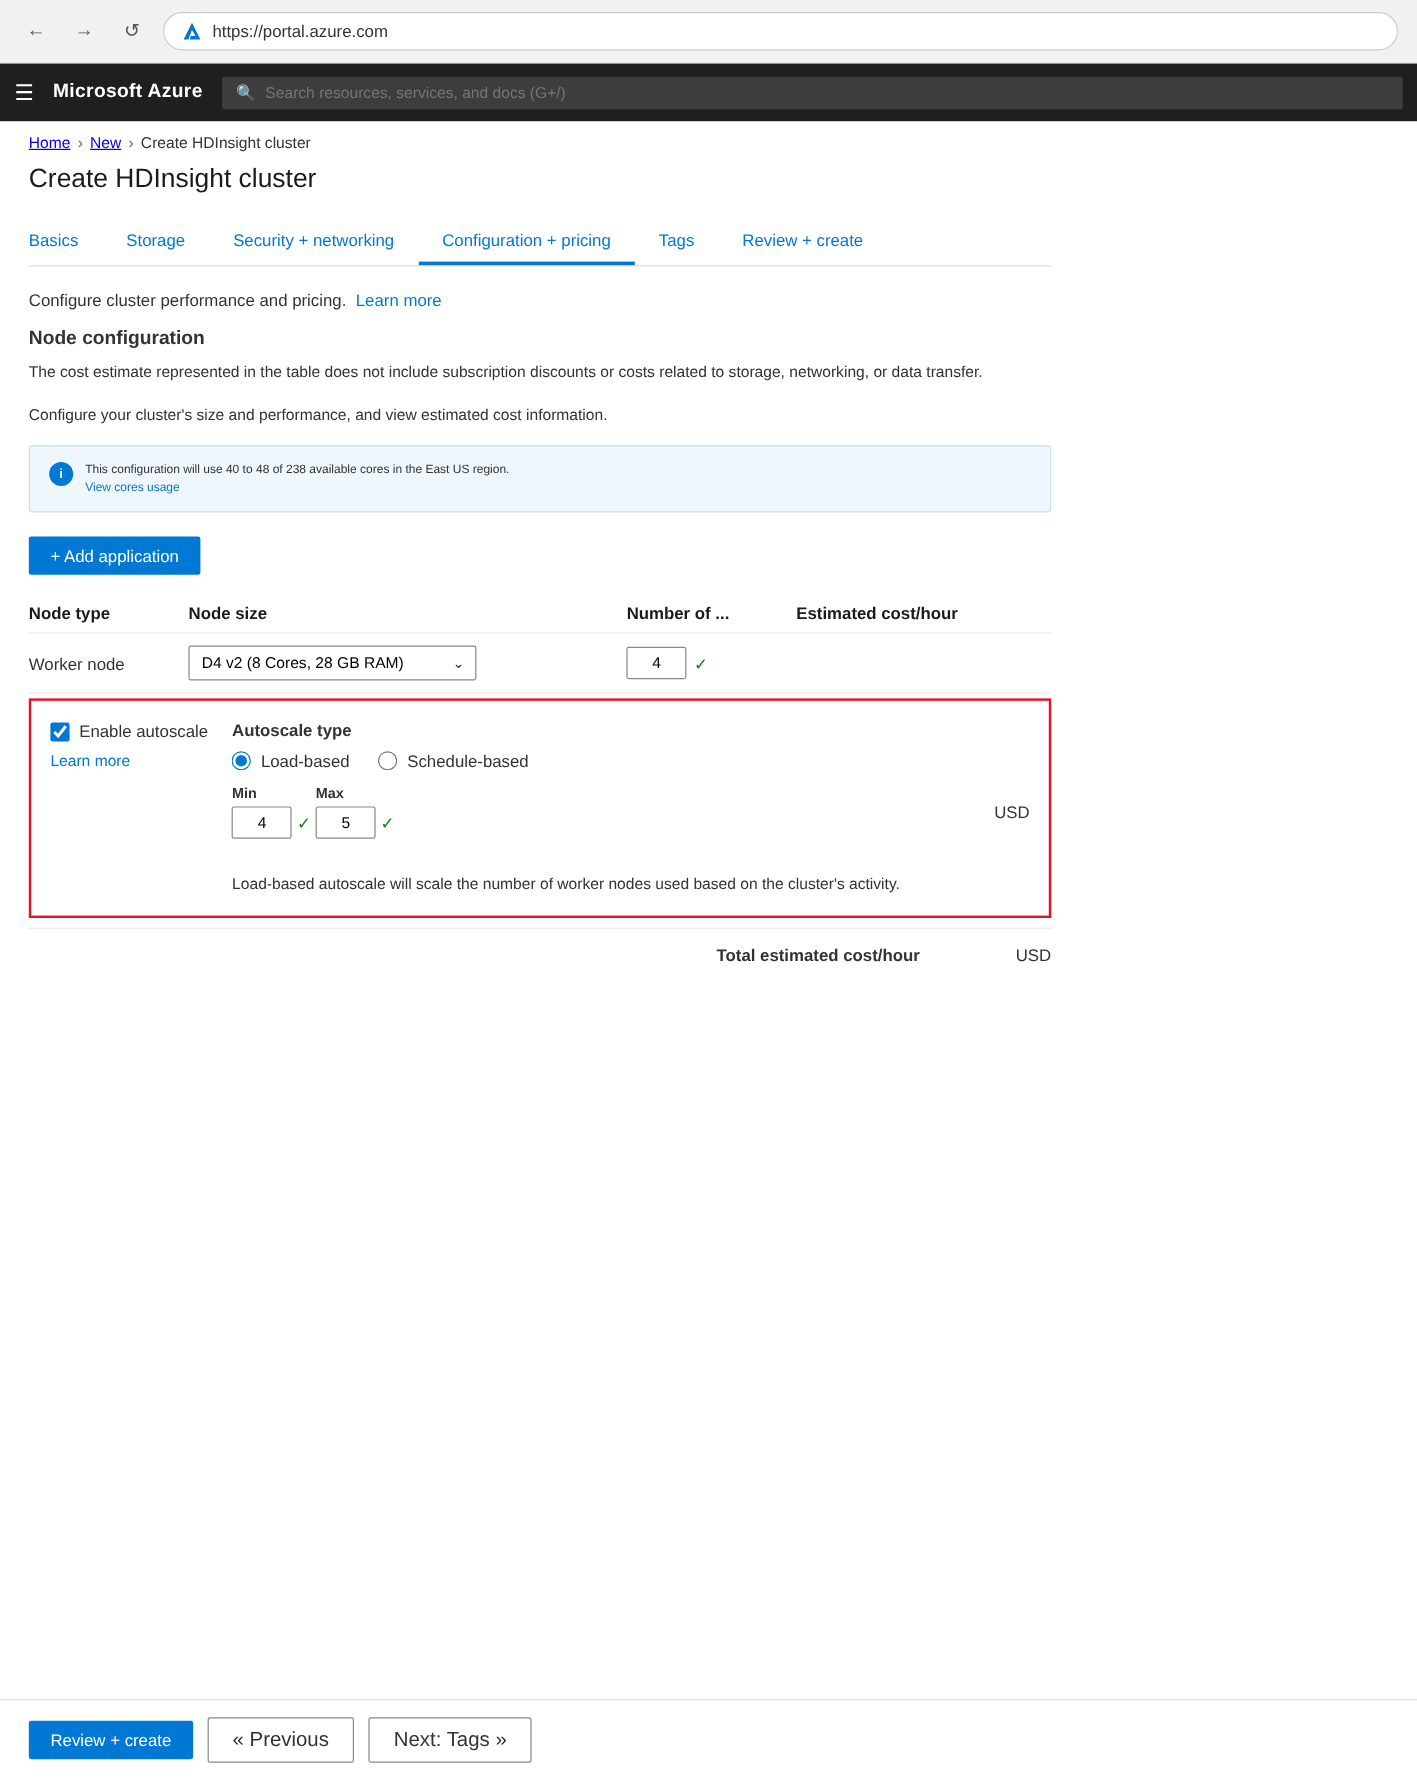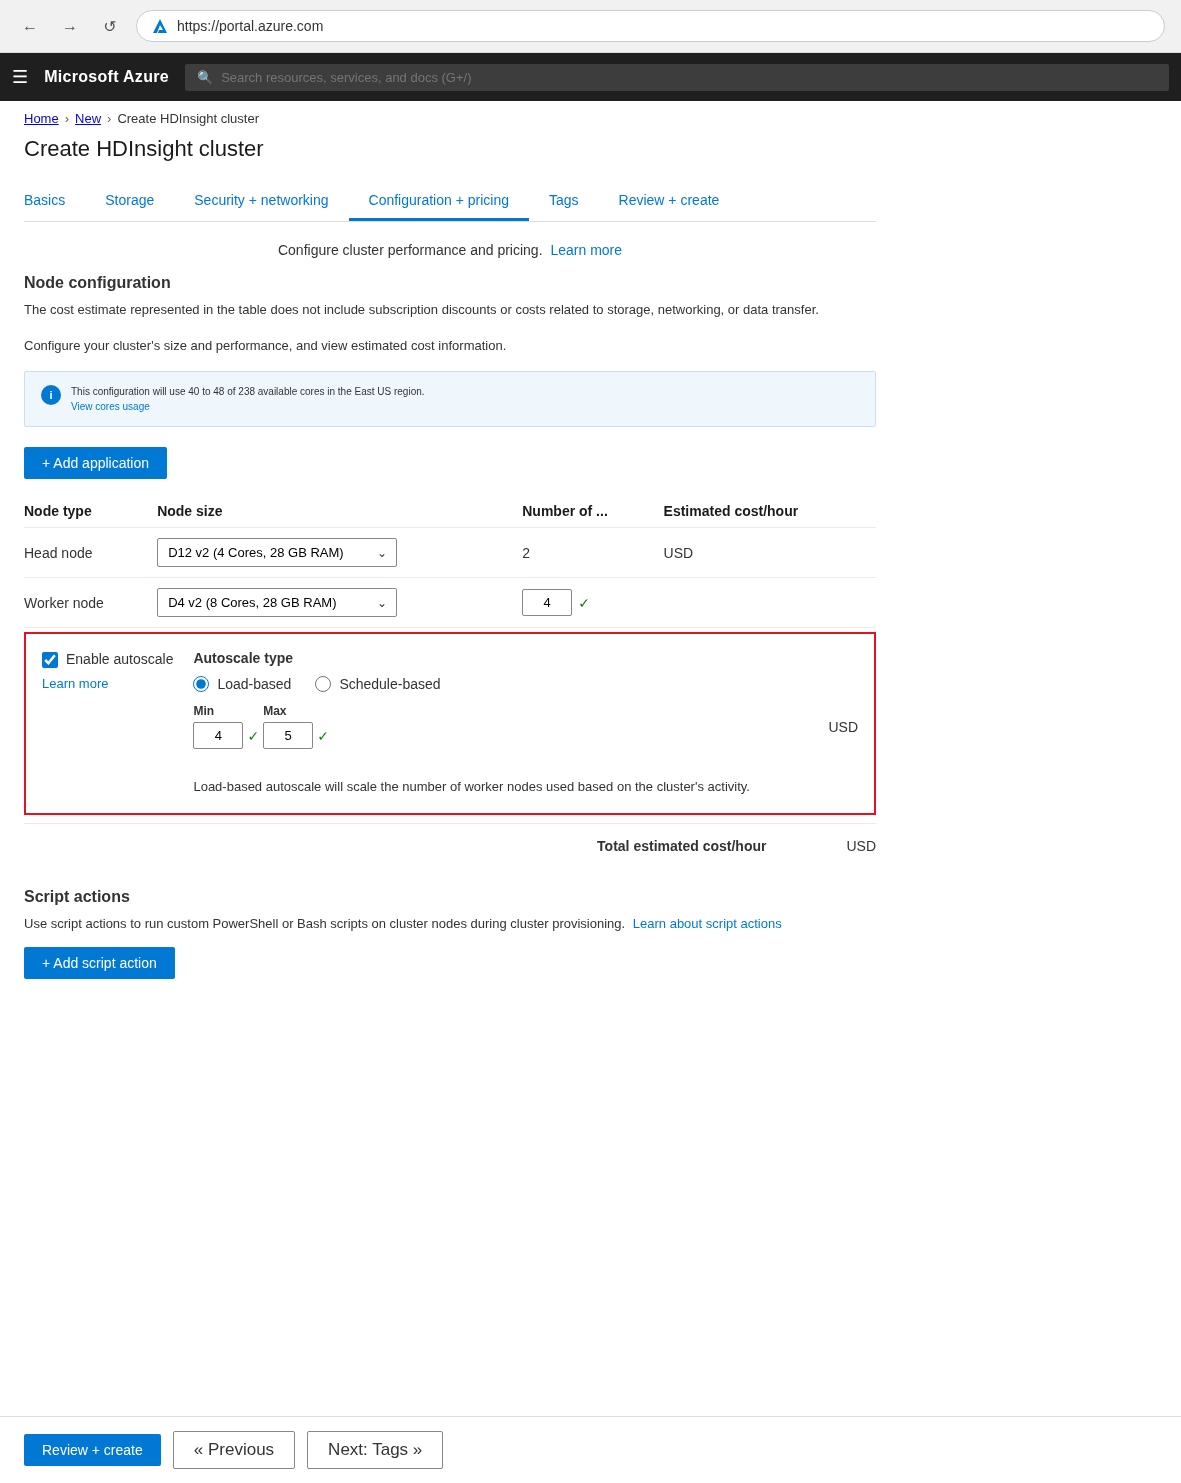--- a/index.html
+++ b/index.html
@@ -112,21 +112,20 @@
       color: #0078d4;
       font-weight: 500;
     }
     .tab:first-child { padding-left: 0; }
 
     
     .section-description {
       font-size: 14px;
       color: #333;
       margin-bottom: 16px;
-      text-align: center;
     }
     .section-description a { color: #0078d4; text-decoration: none; }
 
     .section-heading {
       font-size: 16px;
       font-weight: 600;
       margin-bottom: 8px;
     }
 
     .section-note {
@@ -425,36 +424,20 @@
     <thead>
       <tr>
         <th>Node type</th>
         <th>Node size</th>
         <th>Number of ...</th>
         <th>Estimated cost/hour</th>
       </tr>
     </thead>
     <tbody>
 
-      <tr>
-        <td>Head node</td>
-        <td>
-          <div class="dropdown-wrapper">
-            <select class="dropdown-select">
-              <option>D12 v2 (4 Cores, 28 GB RAM)</option>
-            </select>
-          </div>
-        </td>
-        <td>
-          <div class="num-cell">
-            <span>2</span>
-          </div>
-        </td>
-        <td>USD</td>
-      </tr>
 
       <tr>
         <td>Worker node</td>
         <td>
           <div class="dropdown-wrapper">
             <select class="dropdown-select">
               <option>D4 v2 (8 Cores, 28 GB RAM)</option>
             </select>
           </div>
         </td>
@@ -515,28 +498,20 @@
     </div>
   </div>
 
   
   <div class="total-row">
     <span class="total-label">Total estimated cost/hour</span>
     <span class="total-usd">USD</span>
   </div>
 
   
-  <div class="script-section">
-    <h2 class="section-heading">Script actions</h2>
-    <p class="script-note">
-      <span>Use script actions to run custom PowerShell or Bash scripts on cluster nodes during cluster provisioning.</span>
-      <a href="#" style="color:#0078d4; text-decoration:none; margin-left:4px;">Learn about script actions</a>
-    </p>
-    <button class="btn-primary">+ Add script action</button>
-  </div>
 
   <div class="spacer"></div>
 </div>
 
 <div class="bottom-nav">
   <button class="btn-primary">Review + create</button>
   <button class="btn-outline">« Previous</button>
   <button class="btn-outline">Next: Tags »</button>
 </div>
 

